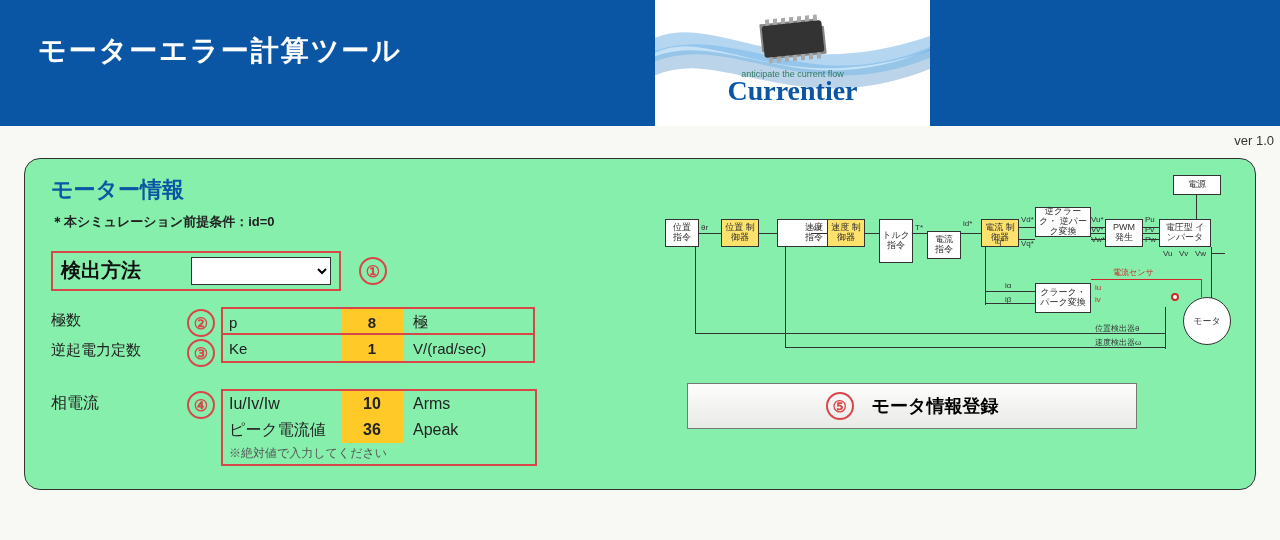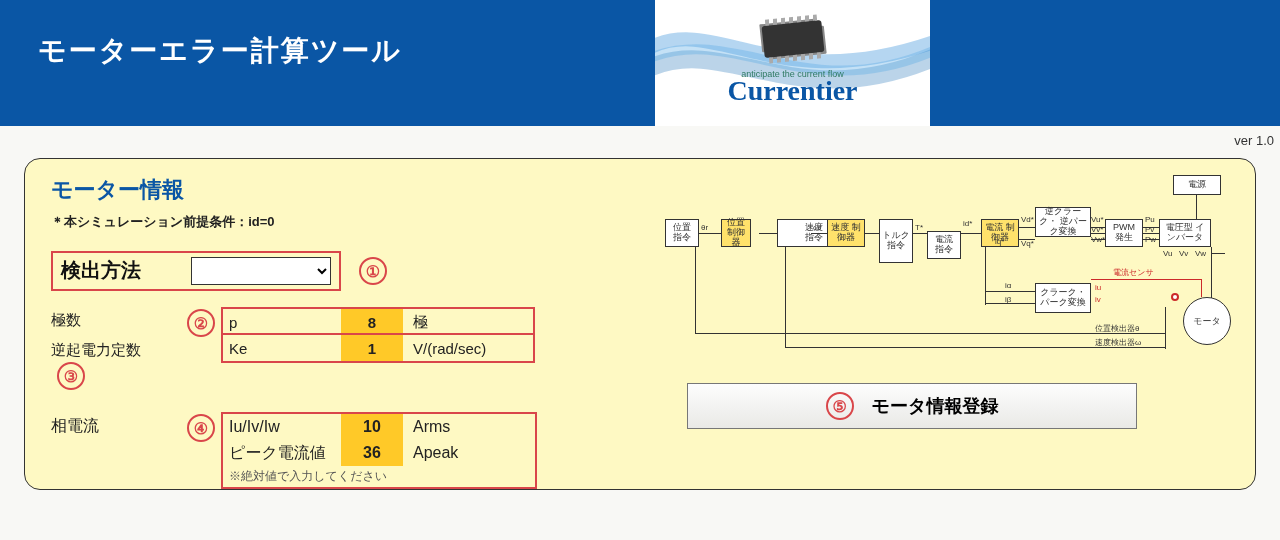--- a/index.html
+++ b/index.html
@@ -81,21 +81,21 @@
     font-size: 13px;
     color: #333;
   }
 
   
   .card {
     position: absolute;
     left: 24px; right: 24px;
     top: 158px;
     height: 332px;
-    background: #fef9c3;
+    background: #86efac;
     border: 1px solid #333;
     border-radius: 16px;
     padding: 16px 26px;
   }
   .section-title {
     color: #0a56a5;
     font-size: 22px;
     font-weight: 700;
     margin: 0 0 8px 0;
   }
@@ -270,21 +270,21 @@
           </div>
           <div class="pair-box">
             <div class="pair-line">
               <div class="sym">Ke</div>
               <div class="val">1</div>
               <div class="unit">V/(rad/sec)</div>
             </div>
           </div>
         </div>
       </div>
-      <div class="param-row" style="margin-top:-26px;flex-direction:column;">
+      <div class="param-row" style="margin-top:-26px;">
         <div class="row-label">逆起電力定数</div>
         <div class="row-callout-col">
             <span class="callout">③</span>
           </div>
       </div>
     </div>
 
     <div class="phase-group">
       <div class="row-label">相電流</div>
       <div class="row-callout-col">
@@ -305,21 +305,21 @@
       </div>
     </div>
 
     <div class="diagram">
 
       <div class="dg-box" style="right:4px; top:-8px; width:48px; height:20px;">電源</div>
       <div class="dg-line v" style="right:28px; top:12px; height:24px;"></div>
 
       <div class="dg-box" style="left:0;   top:36px; width:34px; height:28px;">位置
 指令</div>
-      <div class="dg-box yellow" style="left:56px;top:36px; width:30px; height:28px;">位置
+      <div class="dg-box yellow" style="left:56px;top:36px; width:38px; height:28px;">位置
 制御器</div>
       <div class="dg-box" style="left:112px;top:36px;width:52px; height:28px;padding-left:24px;">速度
 指令</div>
       <div class="dg-box yellow" style="left:162px;top:36px;width:38px; height:28px;">速度
 制御器</div>
       <div class="dg-box" style="left:214px;top:36px;width:34px; height:44px;">トルク
 指令</div>
       <div class="dg-box" style="left:262px;top:48px;width:34px; height:28px;">電流
 指令</div>
       <div class="dg-box yellow" style="left:316px;top:36px;width:38px; height:28px;">電流

